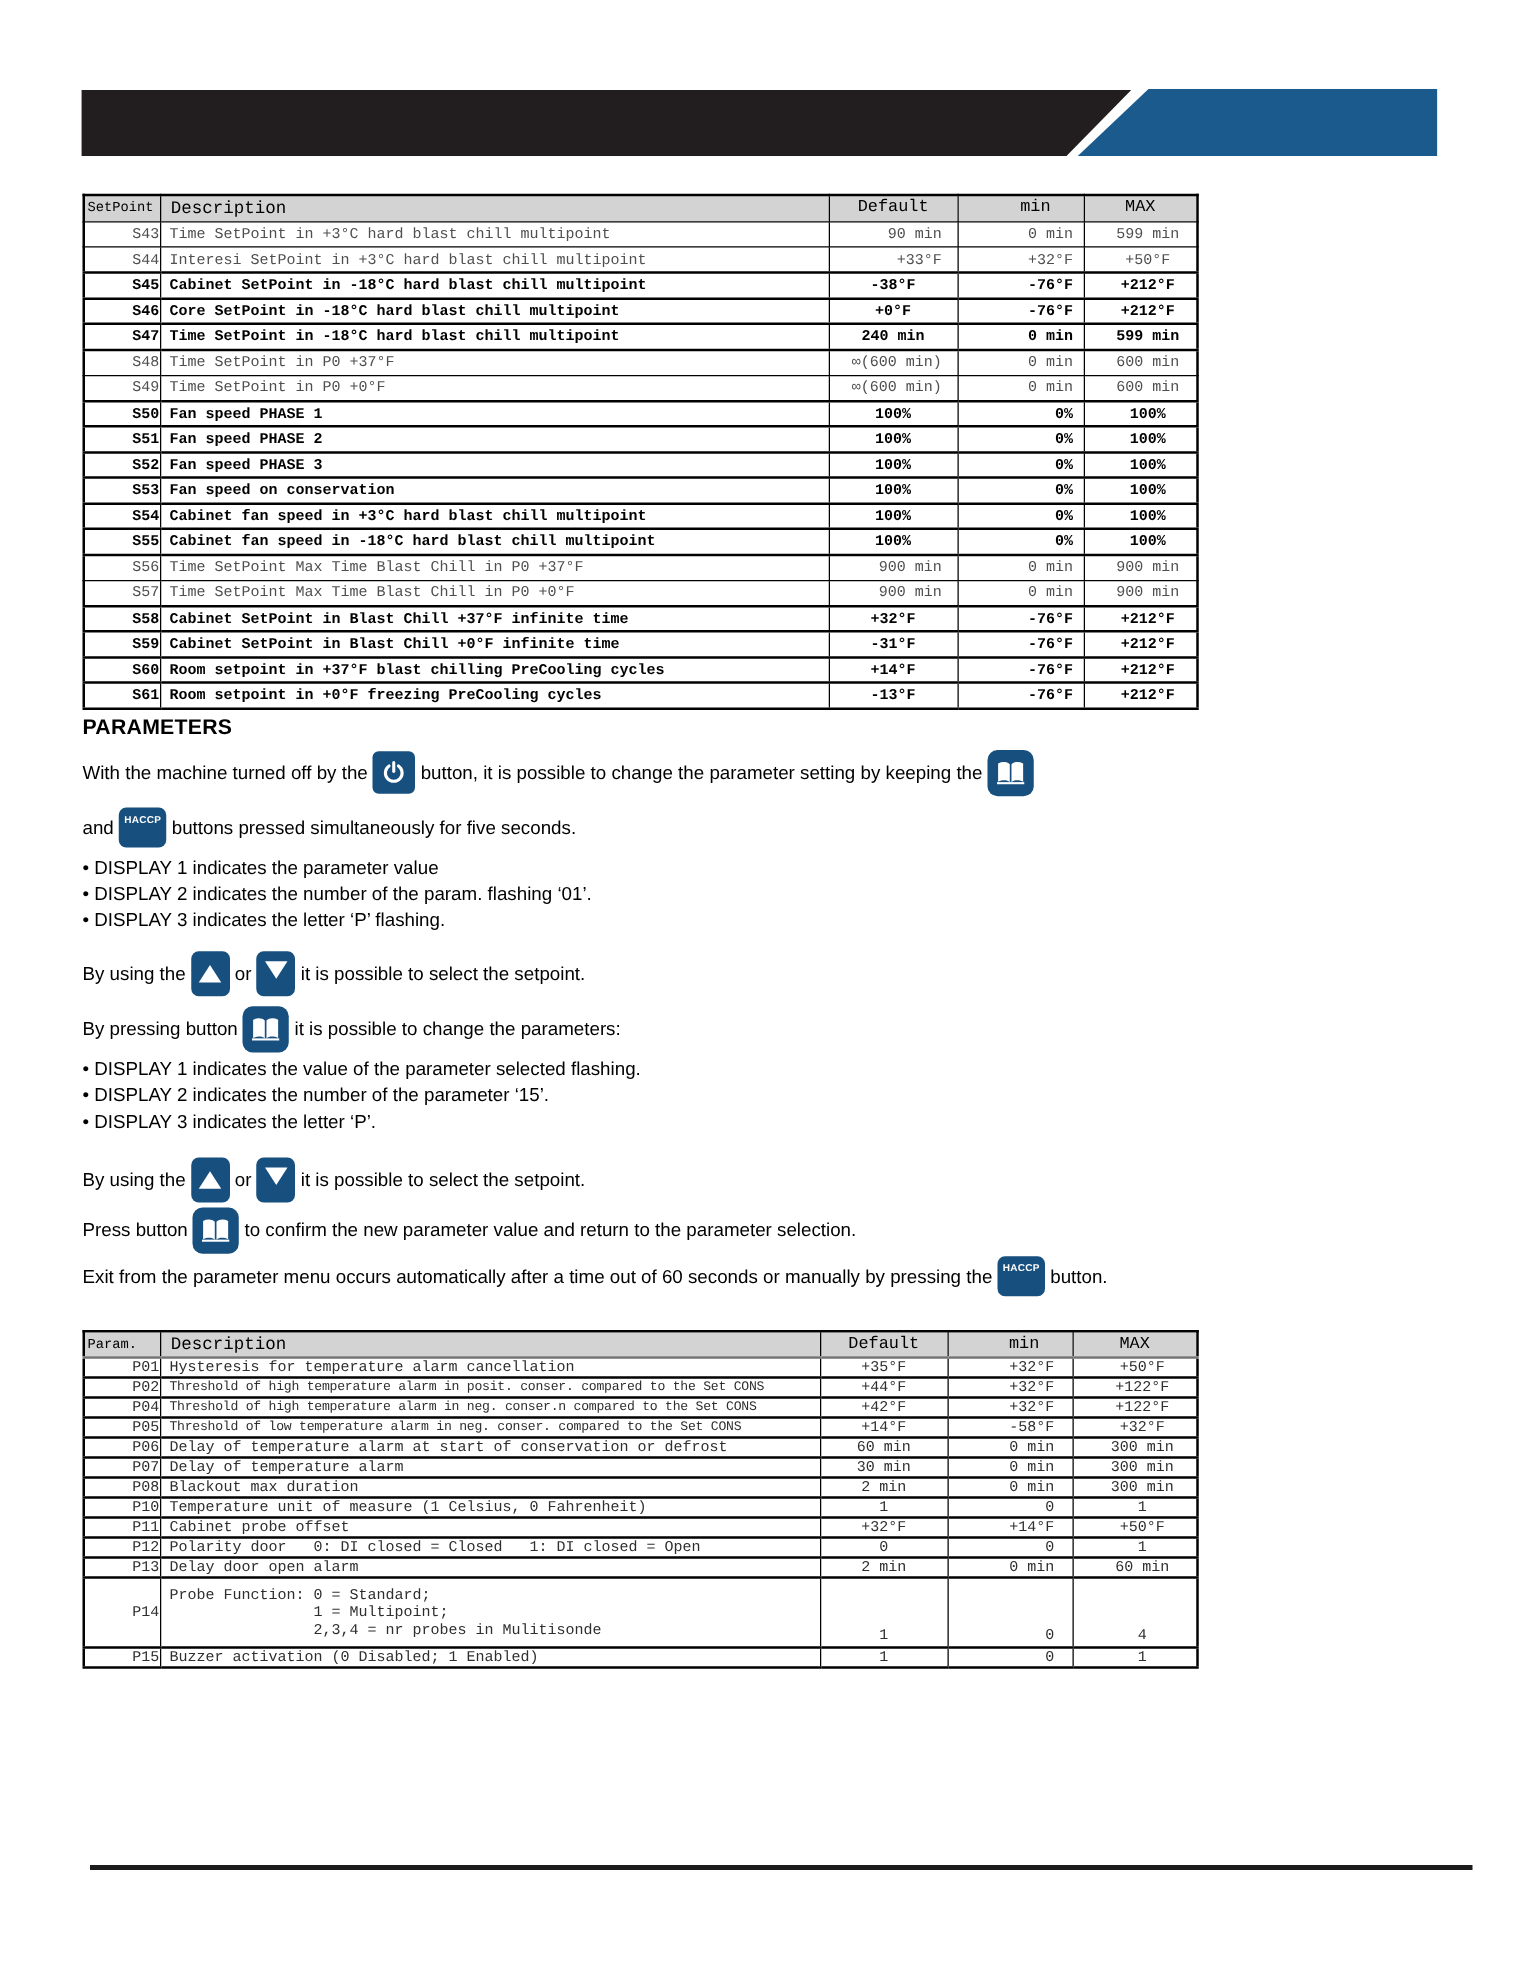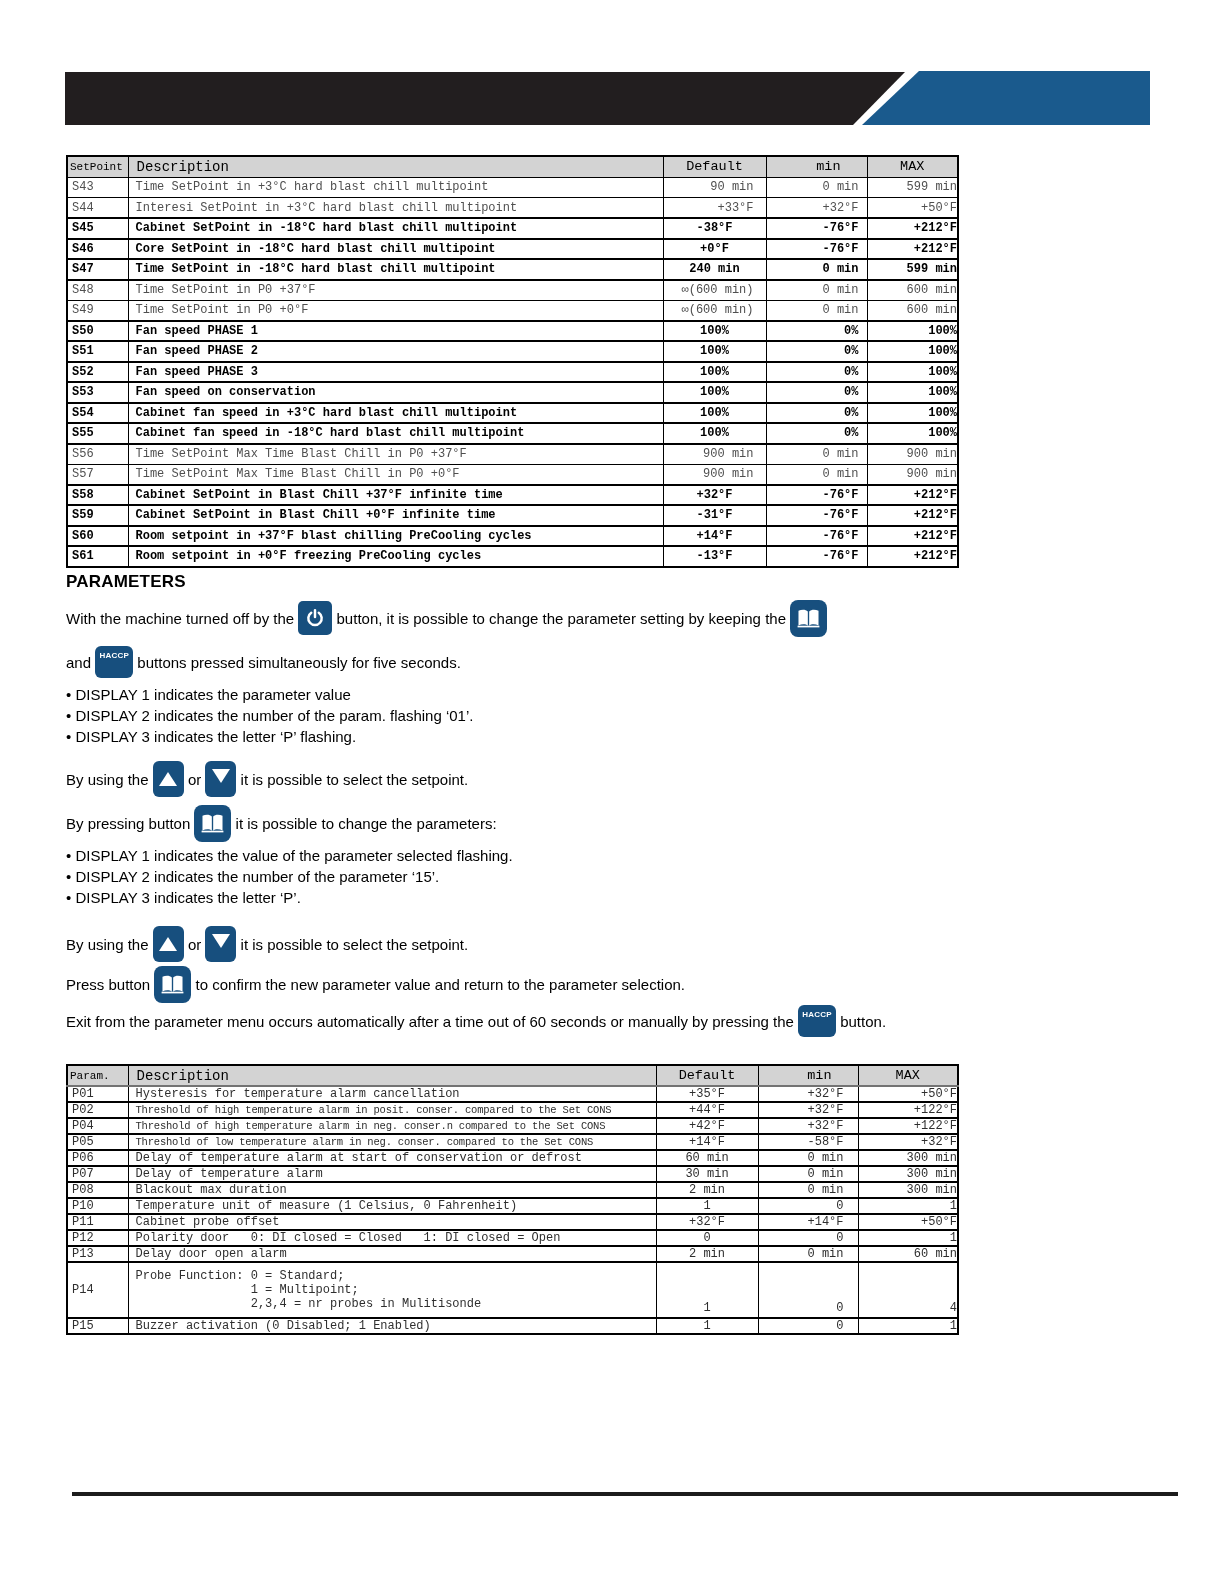--- a/index.html
+++ b/index.html
@@ -44,25 +44,25 @@
   th.c-id{font-size:11px;padding-left:2px;}
   th.c-desc{padding-left:8px;font-size:14px;}
   th.c-def{text-align:center;}
   th.c-min{text-align:right;padding-right:26px;}
   th.c-max{text-align:center;margin-left:30px;}
 
   #setpoint-table tbody tr{height:20.5px;}
   #parameters-table tbody tr{height:15px;}
   #parameters-table tbody tr.tall{height:56px;}
 
-  td.c-id{padding-left:4px;}
+  td.c-id{padding-left:4px;text-align:right;}
   td.c-desc{padding-left:7px;}
   td.c-def{text-align:right;padding-right:12px;margin-top:47px;}
   td.c-min{text-align:right;padding-right:8px;margin-top:40px;}
-  td.c-max{text-align:right;padding-left:12px;margin-top:44px;}
+  td.c-max{text-align:center;padding-left:12px;margin-top:44px;}
 
   #setpoint-table tr.bold td{font-weight:bold;color:#000;border-top:2px solid #000;border-bottom:2px solid #000;}
   #setpoint-table tr.bold td.c-def{text-align:center;padding-right:0;}
   #setpoint-table tr.gray td{color:#4f4f4f;}
 
   #parameters-table td{border-bottom:2px solid #000;color:#2e2e2e;}
   #parameters-table thead th{border-bottom:2px solid #737373;}
   #parameters-table td.c-def{text-align:center;padding-right:0;}
   #parameters-table td.c-min{padding-right:14px;}
   td.condensed{font-size:10.5px;letter-spacing:-0.2px;}

